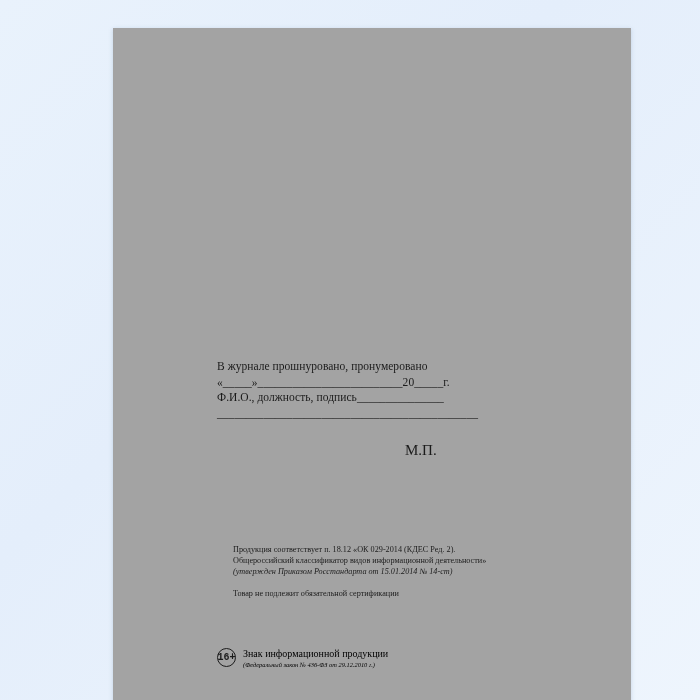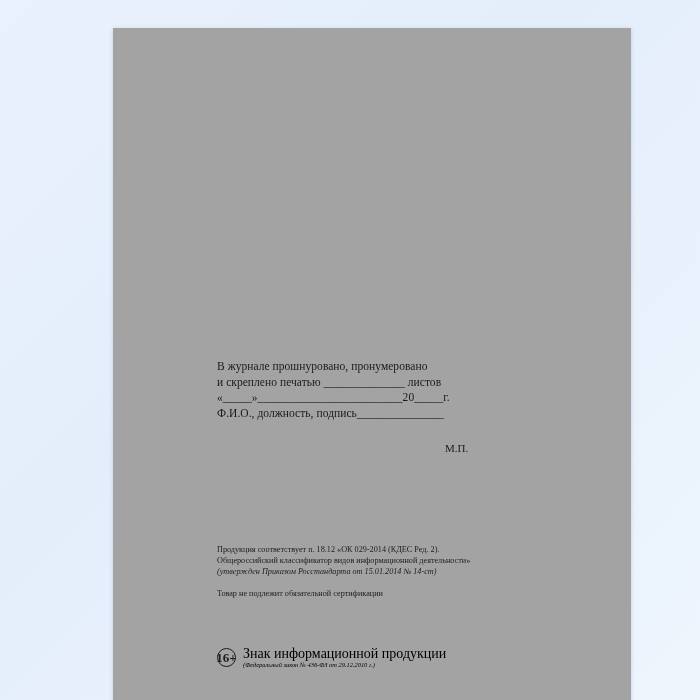--- a/index.html
+++ b/index.html
@@ -37,35 +37,35 @@
   .block-middle .line {
     font-size: 11.5px;
     line-height: 15.5px;
     white-space: nowrap;
     letter-spacing: 0.05px;
   }
   .mp {
     position: absolute;
     left: 292px;
     top: 414px;
-    font-size: 11px;
+    font-size: 15px;
     color: #1b1b1b;
-    margin-left: 40px;
   }
   .block-bottom {
     position: absolute;
     left: 104px;
     top: 516px;
     width: 350px;
     color: #1c1c1c;
   }
   .block-bottom .small {
     font-size: 8.2px;
     line-height: 11.2px;
     white-space: nowrap;
+    margin-left: 16px;
   }
   .block-bottom .ital {
     font-style: italic;
   }
   .gap-top {
     margin-top: 10px;
   }
   .mark-row {
     position: absolute;
     left: 104px;
@@ -74,55 +74,55 @@
     align-items: flex-start;
   }
   .age-badge {
     width: 19px;
     height: 19px;
     border: 1.2px solid #1c1c1c;
     border-radius: 50%;
     display: flex;
     align-items: center;
     justify-content: center;
-    font-size: 13px;
+    font-size: 10px;
     font-weight: bold;
-    font-family: Liberation Serif, serif;
+    font-family: Liberation Mono, monospace;
     color: #1c1c1c;
     box-sizing: border-box;
     flex: 0 0 auto;
   }
   .mark-text {
     margin-left: 7px;
     padding-top: 1px;
   }
   .mark-text .t1 {
-    font-size: 14px;
+    font-size: 10px;
     line-height: 10.5px;
     white-space: nowrap;
   }
   .mark-text .t2 {
     font-size: 6.4px;
     line-height: 9px;
     font-style: italic;
     white-space: nowrap;
   }
 </style>
 </head>
 <body>
 
 <div class="backdrop"></div>
 
 <div class="page">
 
   <div class="block-middle">
     <div class="line">В журнале прошнуровано, пронумеровано</div>
-    <div class="line">и скреплено печатью ______________ листов</div>
     <div class="line">«_____»_________________________20_____г.</div>
     <div class="line">Ф.И.О., должность, подпись_______________</div>
+    <div class="line">_____________________________________________</div>
   </div>
 
   <div class="mp">М.П.</div>
 
   <div class="block-bottom">
     <div class="small">Продукция соответствует п. 18.12 «ОК 029-2014 (КДЕС Ред. 2).</div>
     <div class="small">Общероссийский классификатор видов информационной деятельности»</div>
     <div class="small ital">(утвержден Приказом Росстандарта от 15.01.2014 № 14-ст)</div>
     <div class="small gap-top">Товар не подлежит обязательной сертификации</div>
   </div>

